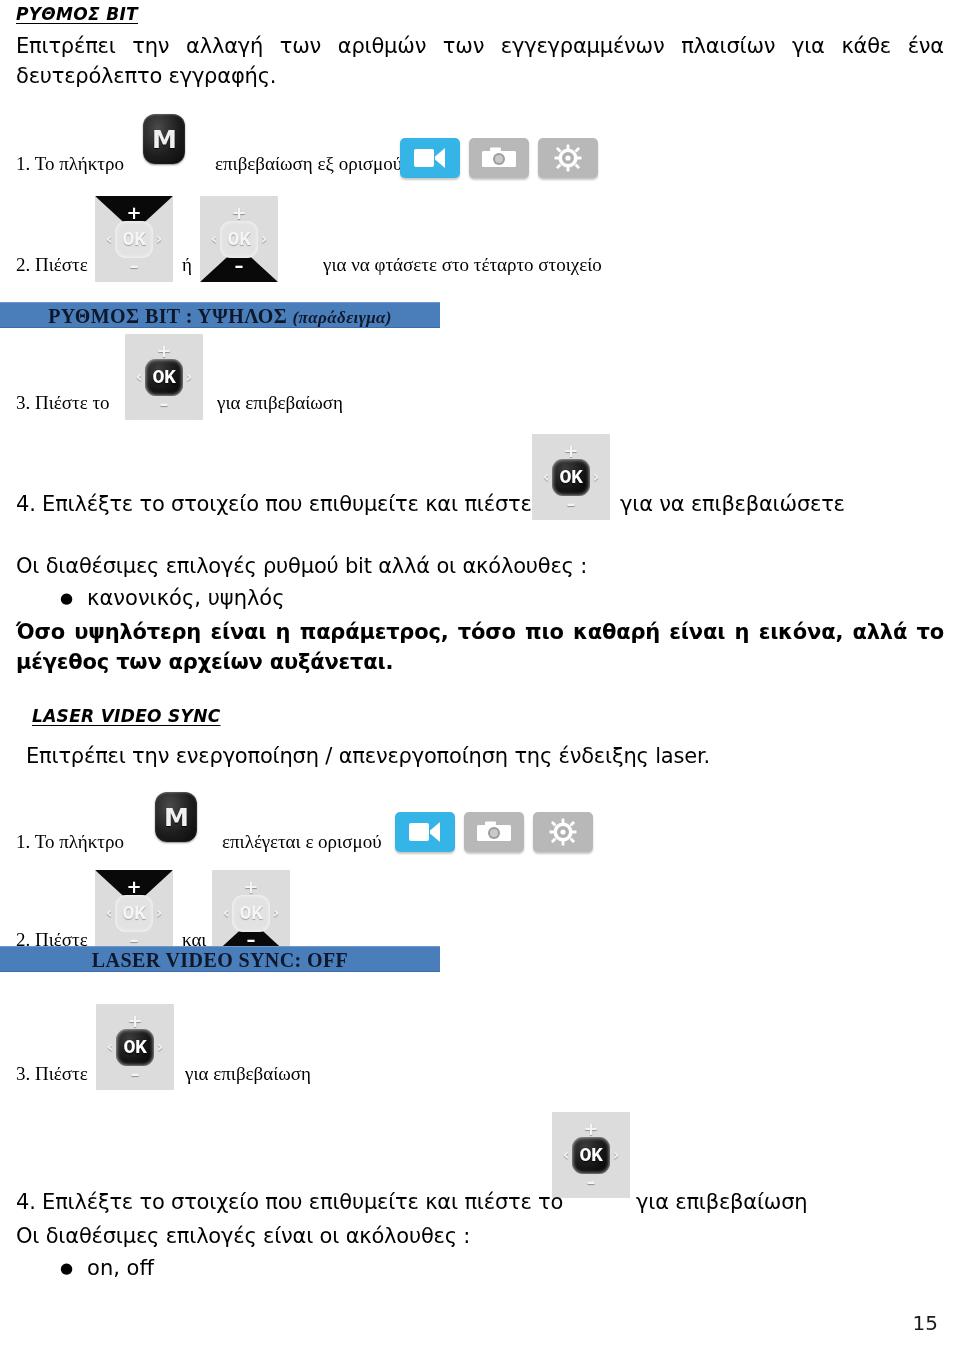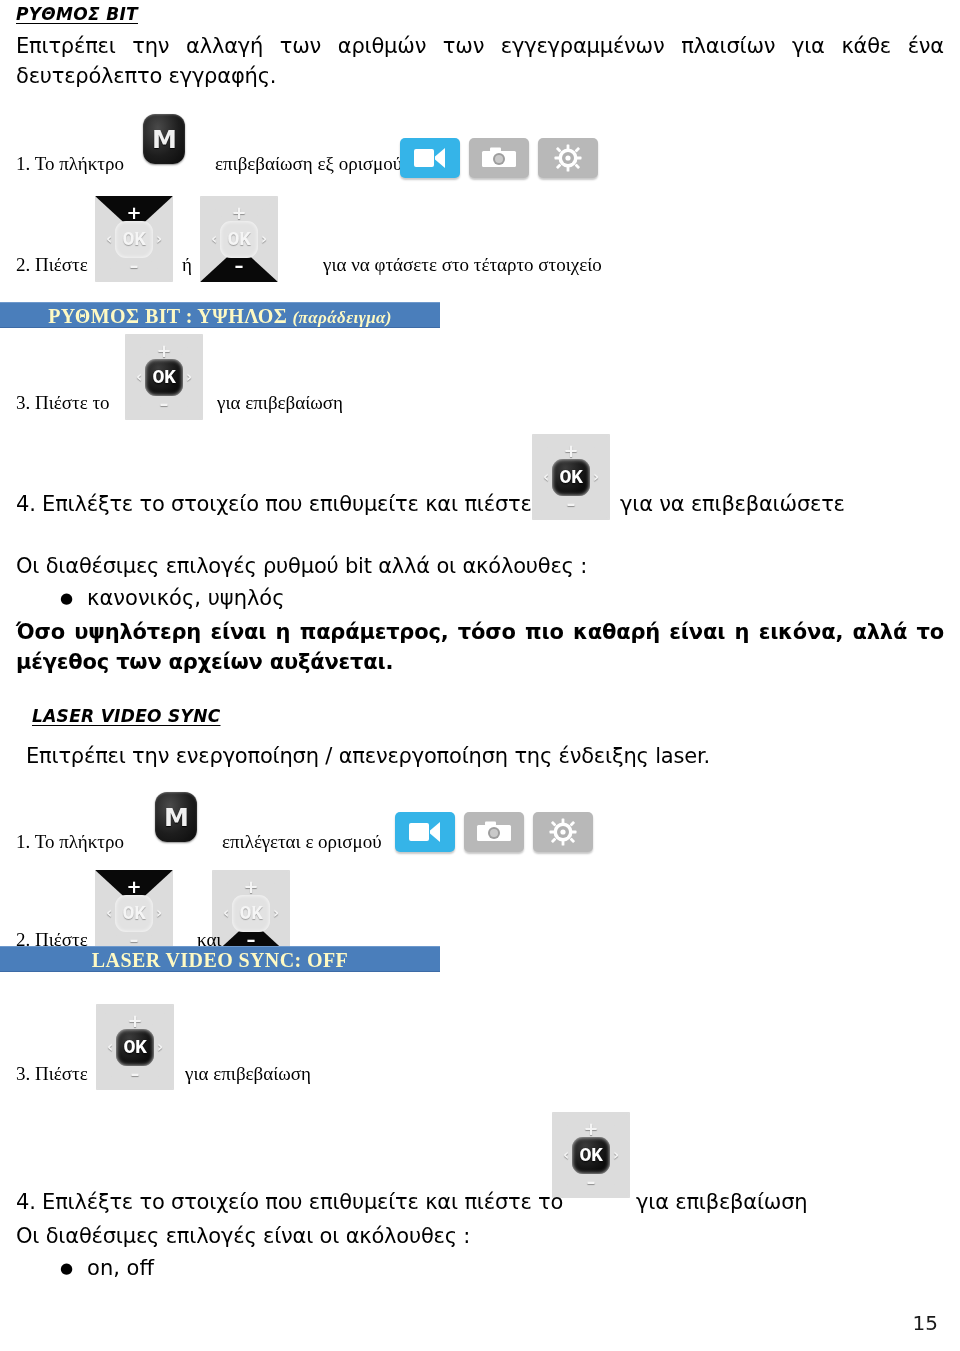--- a/index.html
+++ b/index.html
@@ -61,21 +61,21 @@
   }
   .bullet-dot {
     font-size: 15px;
     line-height: 1;
     transform: translateY(-2px);
   }
 
   
   .banner {
     background: #4a7ebb;
-    color: #fef9c3;
+    color: #0f172a;
     font-family: "Liberation Serif", "DejaVu Serif", serif;
     font-weight: 700;
     font-size: 20px;
     letter-spacing: 0.4px;
     height: 26px;
     line-height: 26px;
     text-align: center;
     box-sizing: border-box;
     border-top: 1px solid #6e99cc;
     border-bottom: 1px solid #3d6ba6;
@@ -462,21 +462,21 @@
       <div class="seg seg-right plain">
         <span class="seg-label">›</span>
       </div>
       <div class="ok-btn">
         <span>OK</span>
       </div>
     </div>
   </div>
 
   <div class="abs step-serif" style="left:16px; top:928px;">2. Πιέστε</div>
-  <div class="abs step-serif" style="left:197px; top:928px;">και</div>
+  <div class="abs step-serif" style="left:182px; top:928px;">και</div>
 
   <div class="abs banner" style="left:0px; top:946px; width:440px;">
     <span>LASER VIDEO SYNC: OFF</span>
   </div>
 
   <div class="abs" style="left:96px; top:1004px;">
     <div class="navpad">
       <div class="pad-base"></div>
       <div class="seg seg-up plain">
         <span class="seg-label">+</span>

